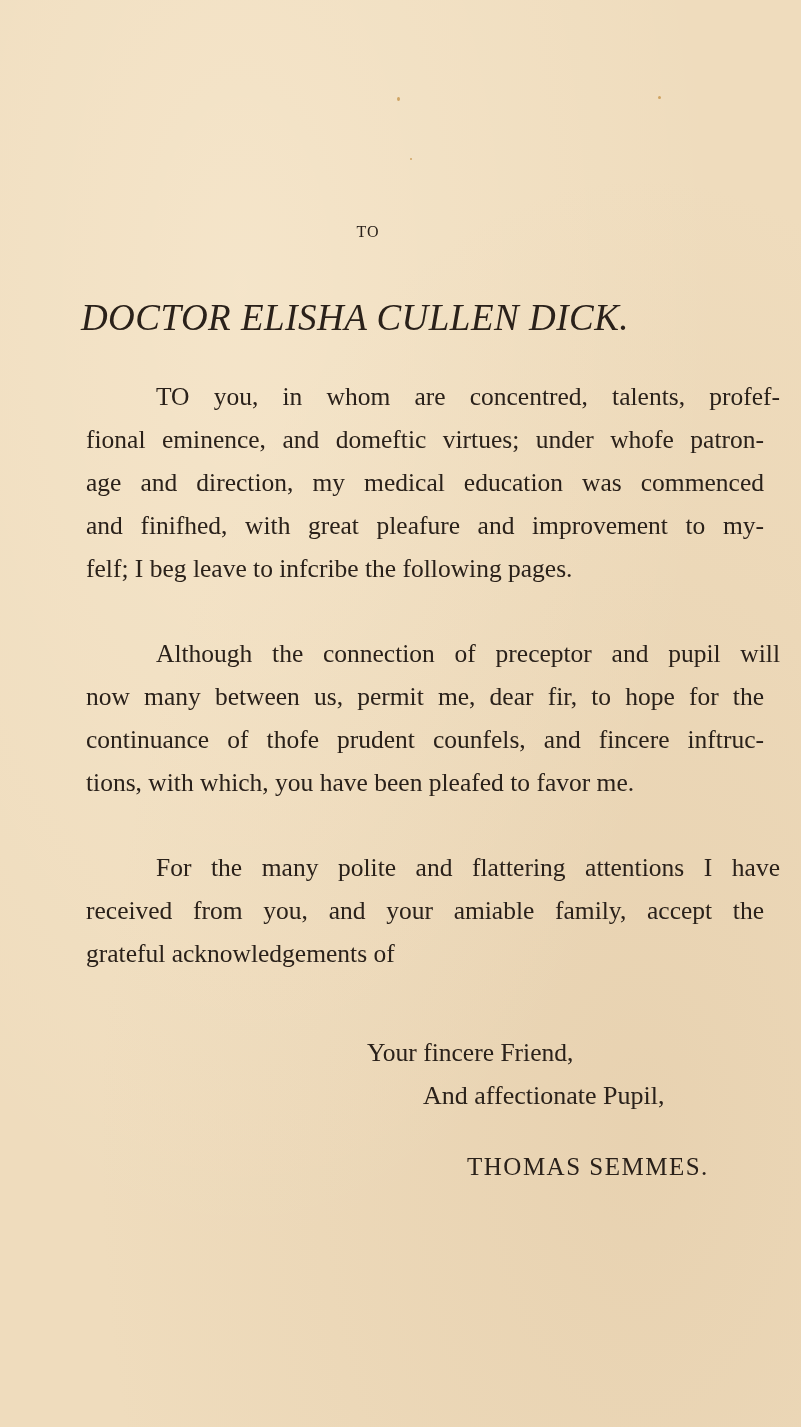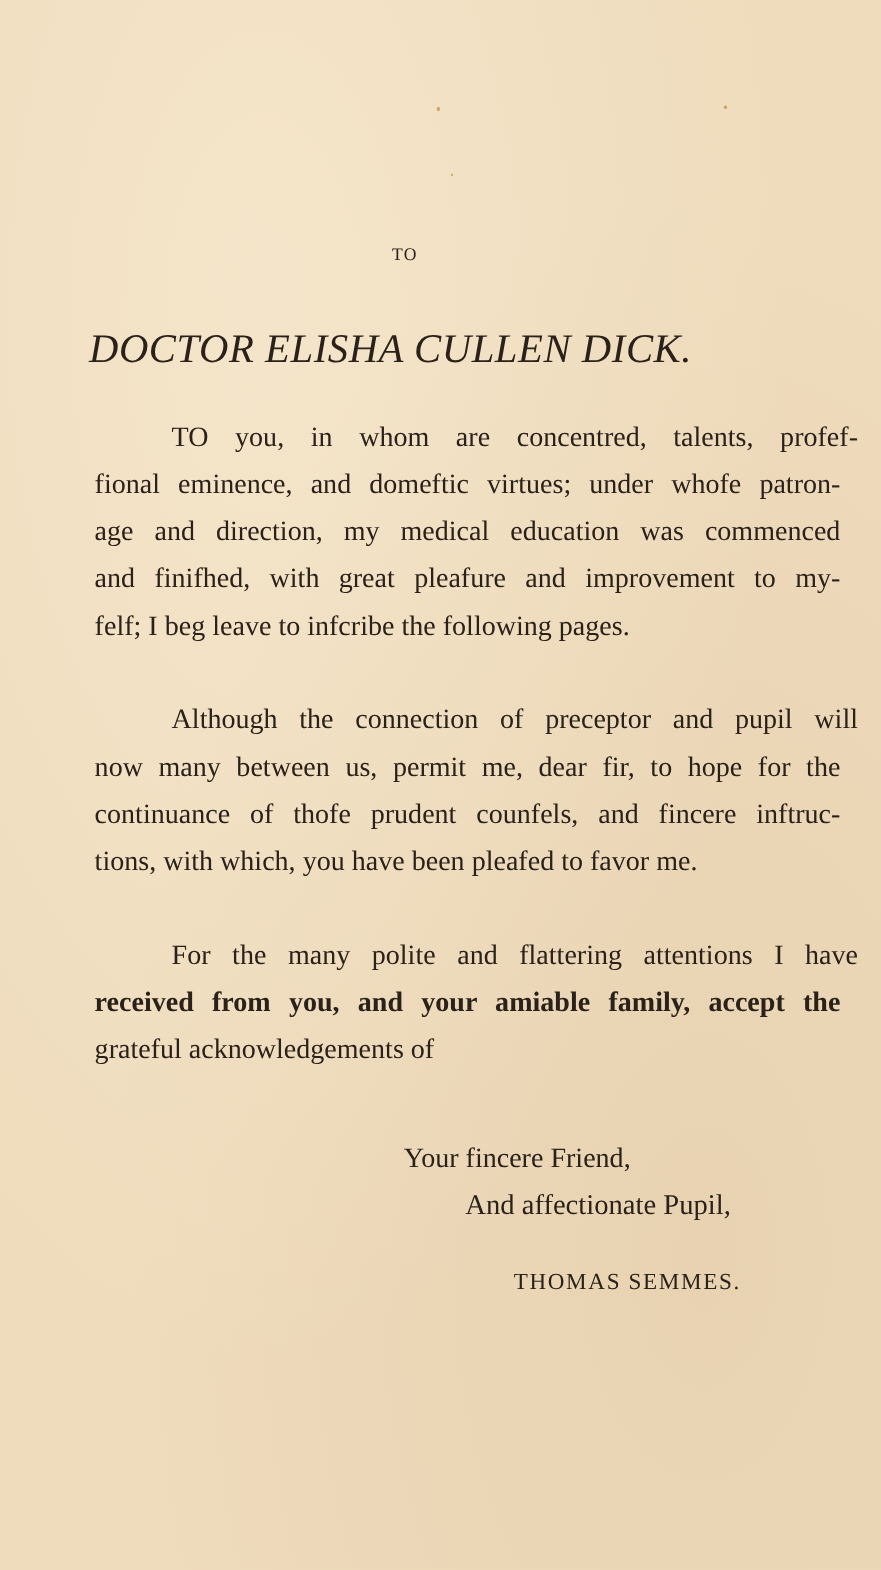--- a/index.html
+++ b/index.html
@@ -14,21 +14,21 @@
       position: relative;
     }
     .abs { position: absolute; white-space: nowrap; }
     .to-line { left: 0; width: 736px; text-align: center; top: 223px; font-size: 16px; letter-spacing: 1px; }
     .title { left: 0; width: 710px; text-align: center; top: 296px; font-size: 37px; letter-spacing: 0.5px; font-style: italic; }
     .line { font-size: 25.5px; left: 86px; width: 678px; text-align: justify; text-align-last: justify; }
     .indent { left: 156px; width: 624px; }
     .lastline { text-align-last: left; }
     .sig1 { left: 367px; font-size: 25.5px; top: 1038px; }
     .sig2 { left: 423px; font-size: 26px; top: 1081px; }
-    .sig3 { left: 467px; font-size: 21px; top: 1153px; letter-spacing: 1.5px; }
+    .sig3 { left: 467px; font-size: 25px; top: 1153px; letter-spacing: 1.5px; }
     .spot { position: absolute; border-radius: 50%; background: #c08a3a; opacity: 0.7; }
   </style>
 </head>
 <body>
 
 <div>
   <span class="spot" style="left:397px;top:97px;width:3px;height:4px;"></span>
   <span class="spot" style="left:658px;top:96px;width:3px;height:3px;"></span>
   <span class="spot" style="left:410px;top:158px;width:2px;height:2px;"></span>
 
@@ -45,20 +45,20 @@
 
   <div>
     <div class="abs line indent" style="top:639px;">Although the connection of preceptor and pupil will</div>
     <div class="abs line" style="top:682px;">now many between us, permit me, dear fir, to hope for the</div>
     <div class="abs line" style="top:725px;">continuance of thofe prudent counfels, and fincere inftruc-</div>
     <div class="abs line lastline" style="top:768px;">tions, with which, you have been pleafed to favor me.</div>
   </div>
 
   <div>
     <div class="abs line indent" style="top:853px;">For the many polite and flattering attentions I have</div>
-    <div class="abs line" style="top:896px;font-weight:bold;">received from you, and your amiable family, accept the</div>
+    <div class="abs line" style="top:896px;">received from you, and your amiable family, accept the</div>
     <div class="abs line lastline" style="top:939px;">grateful acknowledgements of</div>
   </div>
 
   <div class="abs sig1">Your fincere Friend,</div>
   <div class="abs sig2">And affectionate Pupil,</div>
   <div class="abs sig3">THOMAS SEMMES.</div>
 </div>
 
 </body></html>

